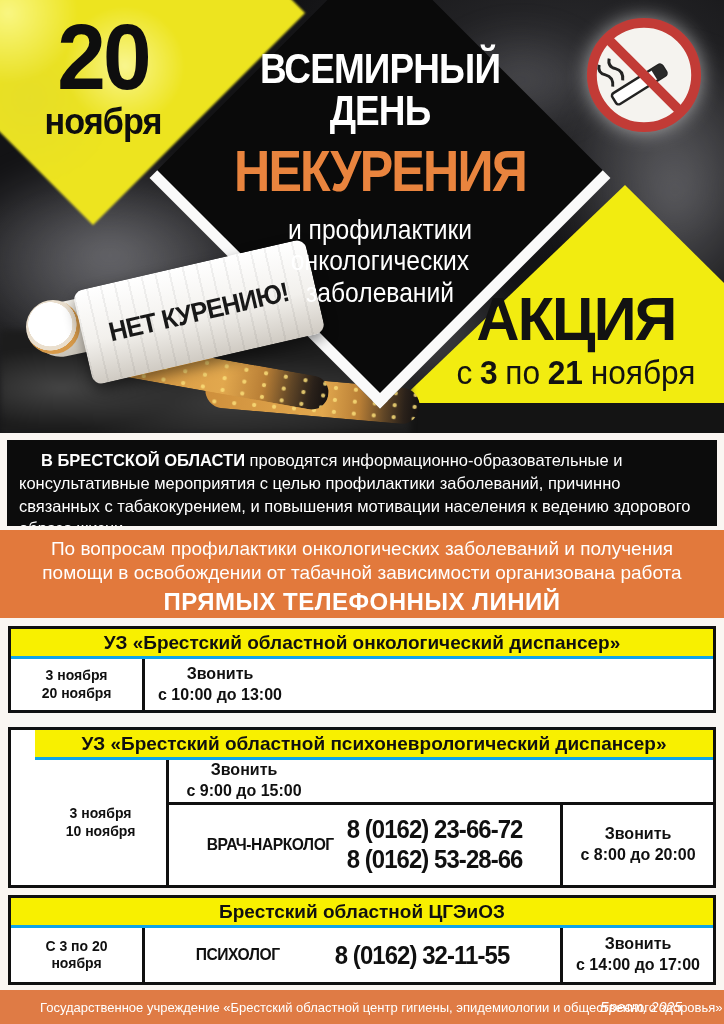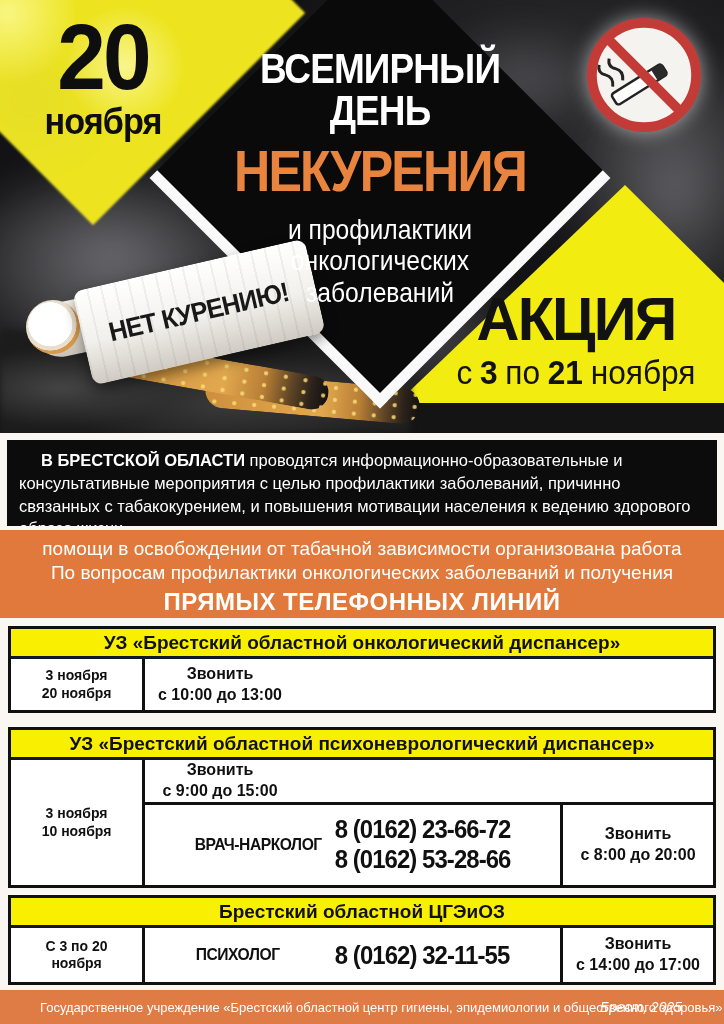--- a/index.html
+++ b/index.html
@@ -96,23 +96,23 @@
   .intro-banner b { font-weight:700; }
 
   .hotline-banner { width:724px; margin-top:4px; height:88px; background:#E2793C; color:#FFFFFF;
       text-align:center; padding-top:7px; overflow:hidden; }
   .hotline-banner .hl-line { font-size:19px; font-weight:400; line-height:1.28; }
   .hotline-banner .hl-strong { font-size:24px; font-weight:700; margin-top:2px; letter-spacing:.5px; }
 
   
   .ptable { width:708px; margin:0 auto; border:3px solid #101010; background:#FFFFFF; overflow:hidden; }
   .ptable.t1 { margin-top:8px;  height:87px; }
-  .ptable.t2 { margin-top:14px; height:161px; }
+  .ptable.t2 { margin-top:14px; height:161px;padding-left:24px; }
   .ptable.t3 { margin-top:7px;  height:90px; }
-  .thead { background:#F8F000; border-bottom:3px solid #0f172a; text-align:center;
+  .thead { background:#F8F000; border-bottom:3px solid #0ea5e9; text-align:center;
       font-size:19px; font-weight:700; color:#101010; padding:3px 4px; height:30px; }
   .tbody { display:flex; height:calc(100% - 30px); }
   .col-dates { width:134px; border-right:3px solid #101010; display:flex; flex-direction:column;
       align-items:center; justify-content:center; font-size:14px; font-weight:700; line-height:1.25;
       text-align:center; color:#101010; }
   .col-mid { flex:1; display:flex; align-items:center; justify-content:center; border-right:3px solid #101010; }
   .squeeze { display:flex; align-items:center; gap:14px; transform:scaleX(.92); white-space:nowrap; }
   .doctor { font-size:17px; font-weight:700; letter-spacing:-0.5px; color:#101010; }
   .phone { font-size:26px; font-weight:700; letter-spacing:-1px; color:#101010; }
   .phones-stack { display:flex; flex-direction:column; line-height:1.15; align-items:center; }
@@ -193,22 +193,22 @@
       <line x1="23" y1="23" x2="97" y2="97" stroke="#C23B36" stroke-width="10"></line>
     </svg>
   </div>
 </div>
 
 <div class="intro-banner">
   <p><b>В БРЕСТСКОЙ ОБЛАСТИ</b><span> проводятся информационно-образовательные и консультативные мероприятия с целью профилактики заболеваний, причинно связанных с табакокурением, и повышения мотивации населения к ведению здорового образа жизни.</span></p>
 </div>
 
 <div class="hotline-banner">
+  <div class="hl-line">По вопросам профилактики онкологических заболеваний и получения</div>
   <div class="hl-line">помощи в освобождении от табачной зависимости организована работа</div>
-  <div class="hl-line">По вопросам профилактики онкологических заболеваний и получения</div>
   <div class="hl-strong">ПРЯМЫХ ТЕЛЕФОННЫХ ЛИНИЙ</div>
 </div>
 
 <div class="ptable t1">
   <div class="thead">УЗ «Брестский областной онкологический диспансер»</div>
   <div class="tbody">
     <div class="col-dates">
       <div>3 ноября</div>
       <div>20 ноября</div>
     </div>

